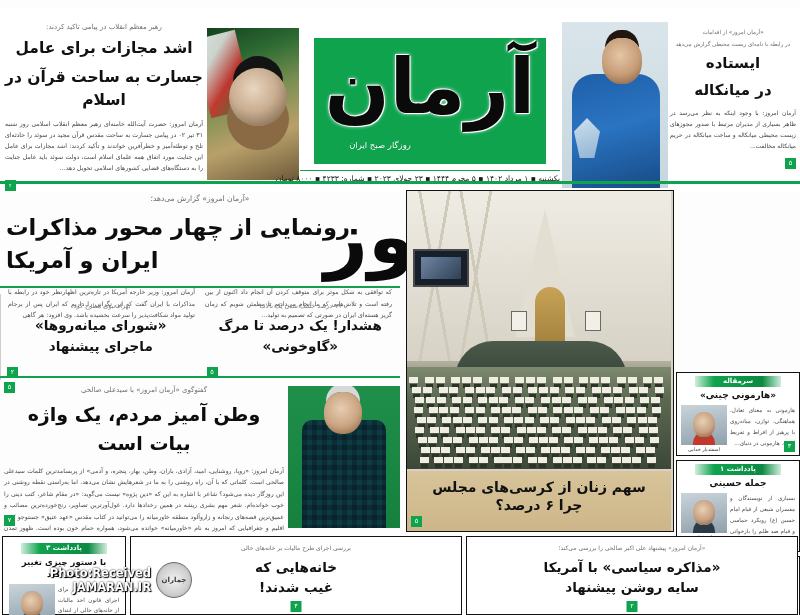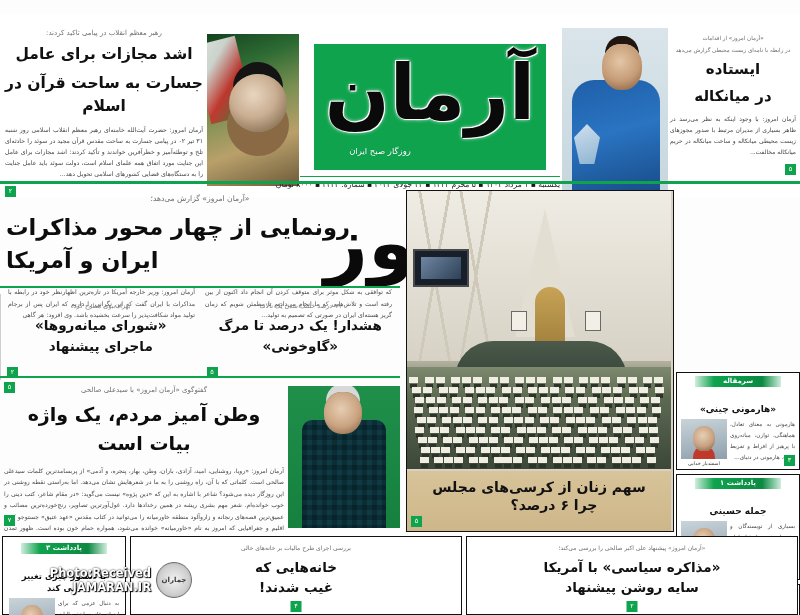--- a/index.html
+++ b/index.html
@@ -5,21 +5,21 @@
   html,body{margin:0;padding:0;}
   body{
     width:800px;height:615px;overflow:hidden;
     background:#ffffff;
     font-family:"DejaVu Sans","Liberation Sans",sans-serif;
     direction:rtl;
   }
   .page{position:relative;width:800px;height:615px;background:#fdfdfd;}
 
   
-  .topstrip{position:absolute;left:0;top:14px;width:800px;height:184px;background:#ffffff;}
+  .topstrip{position:absolute;left:0;top:8px;width:800px;height:184px;background:#ffffff;}
 
   
   .lead-top{position:absolute;left:0;top:8px;width:303px;height:170px;}
   .lead-photo{
     position:absolute;right:4px;top:12px;width:92px;height:152px;
     background:linear-gradient(160deg,#14431f 0%,#2d6b33 22%,#7b8f52 45%,#b9a06a 70%,#6d5a3a 100%);
     overflow:hidden;
   }
   .lead-photo:before{
     content:"";position:absolute;left:-6px;top:6px;width:44px;height:80px;
@@ -209,21 +209,21 @@
   .cp-badge{position:absolute;left:4px;bottom:4px;}
 
   
   .sidebar{position:absolute;left:676px;top:186px;width:124px;height:348px;}
   .sbox{position:relative;border:1px solid #111;margin-bottom:4px;background:#fff;padding:0 0 3px 0;}
   .sbox-hd{
     position:relative;margin:3px auto 2px auto;width:86px;height:11px;
     background:linear-gradient(90deg,#cfeedd 0%,#0fa34e 22%,#0b8a41 78%,#cfeedd 100%);
     color:#fff;font-size:7px;font-weight:bold;line-height:11px;text-align:center;
   }
-  .sbox-h{font-size:9px;font-weight:bold;color:#111;text-align:center;line-height:1.45;margin:16px 3px 3px 3px;}
+  .sbox-h{font-size:9px;font-weight:bold;color:#111;text-align:center;line-height:1.45;margin:2px 3px 3px 3px;}
   .sbox-row{display:flex;gap:3px;padding:0 4px;}
   .sbox-txt{flex:1;font-size:5.6px;color:#4a4a4a;line-height:1.95;text-align:justify;}
   .sbox-ph{width:46px;}
   .sbox-ph .ph{
     width:46px;height:40px;background:linear-gradient(170deg,#c9d4da,#8fa0ab);overflow:hidden;position:relative;
   }
   .sbox-ph .ph:after{
     content:"";position:absolute;left:12px;top:7px;width:22px;height:25px;border-radius:46%;
     background:radial-gradient(circle at 44% 38%,#e8cfb4 0%,#c7a181 55%,#7c5738 100%);
   }
@@ -534,21 +534,21 @@
             <i style="left:180.35999999999999px;top:80px;"></i>
             <i style="left:190.2px;top:80px;"></i>
             <i style="left:205.04px;top:80px;"></i>
             <i style="left:214.88px;top:80px;"></i>
             <i style="left:224.72px;top:80px;"></i>
             <i style="left:239.56px;top:80px;"></i>
           </div>
       </div>
       <div class="cp-caption">
         <div class="cp-caption-t">سهم زنان از کرسی‌های مجلس</div>
-        <div class="cp-caption-t" style="top:24px;margin-left:15px;">چرا ۶ درصد؟</div>
+        <div class="cp-caption-t" style="top:24px;">چرا ۶ درصد؟</div>
         <span class="pbadge cp-badge">۵</span>
       </div>
     </div>
 
     <div class="sidebar">
 
       <div class="sbox">
         <div class="sbox-hd">سرمقاله</div>
         <div class="sbox-h">«هارمونی چینی»</div>
         <div class="sbox-row">

